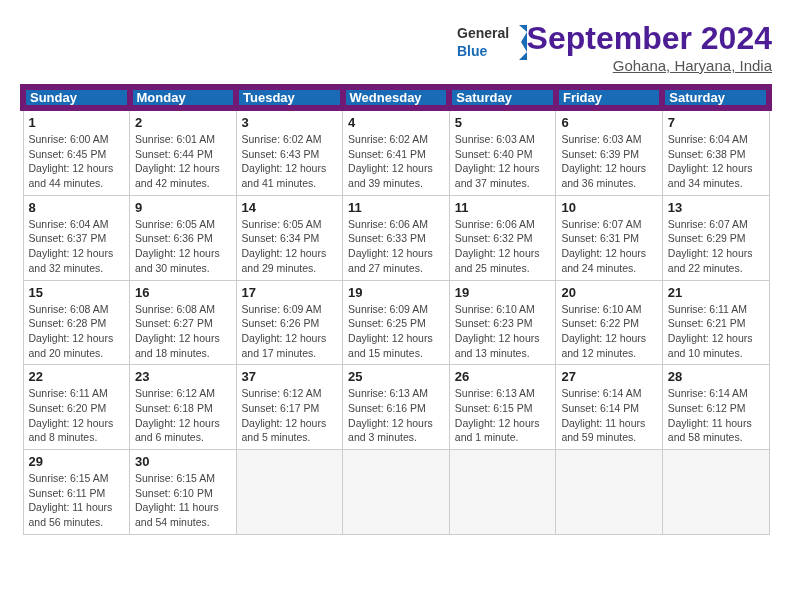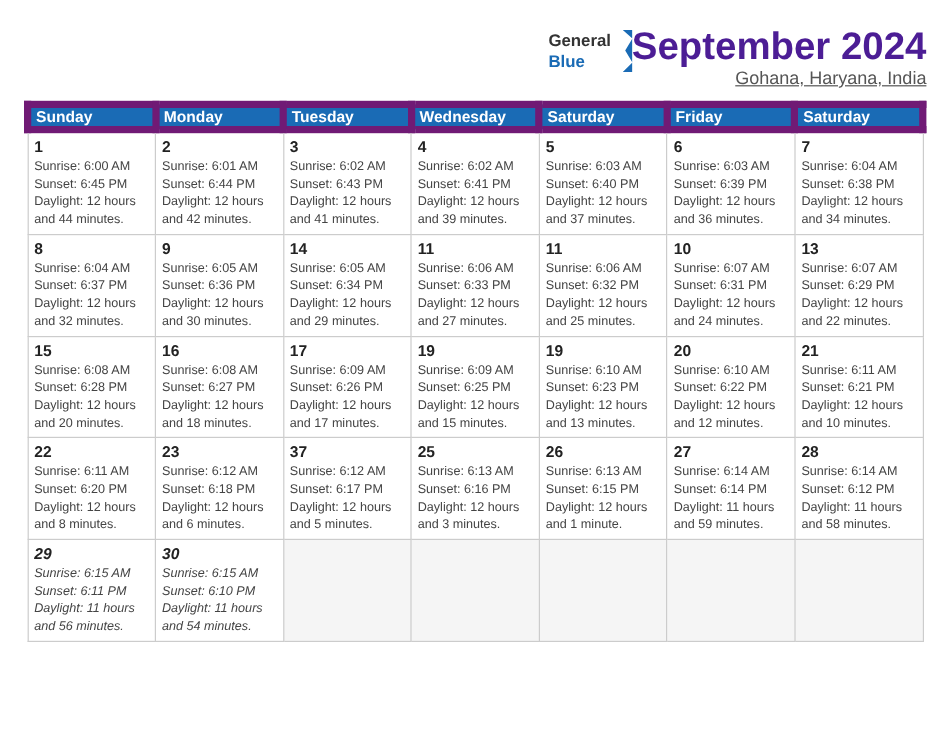--- a/index.html
+++ b/index.html
@@ -67,21 +67,20 @@
       display: block;
       margin-bottom: 2px;
     }
     .day-info {
       color: #444;
       line-height: 1.4;
       font-size: 10.5px;
     }
     tr:last-child td {
       height: 80px;
-      font-style: italic;
     }
   </style>
 </head>
 <body>
 
 <div class="header">
   <div class="logo">
 <svg width="70" height="45" viewBox="0 0 70 45">
   <text x="0" y="18" font-family="Arial" font-size="14" font-weight="bold" fill="#333">General</text>
   <text x="0" y="36" font-family="Arial" font-size="14" font-weight="bold" fill="#1a6bb5">Blue</text>

